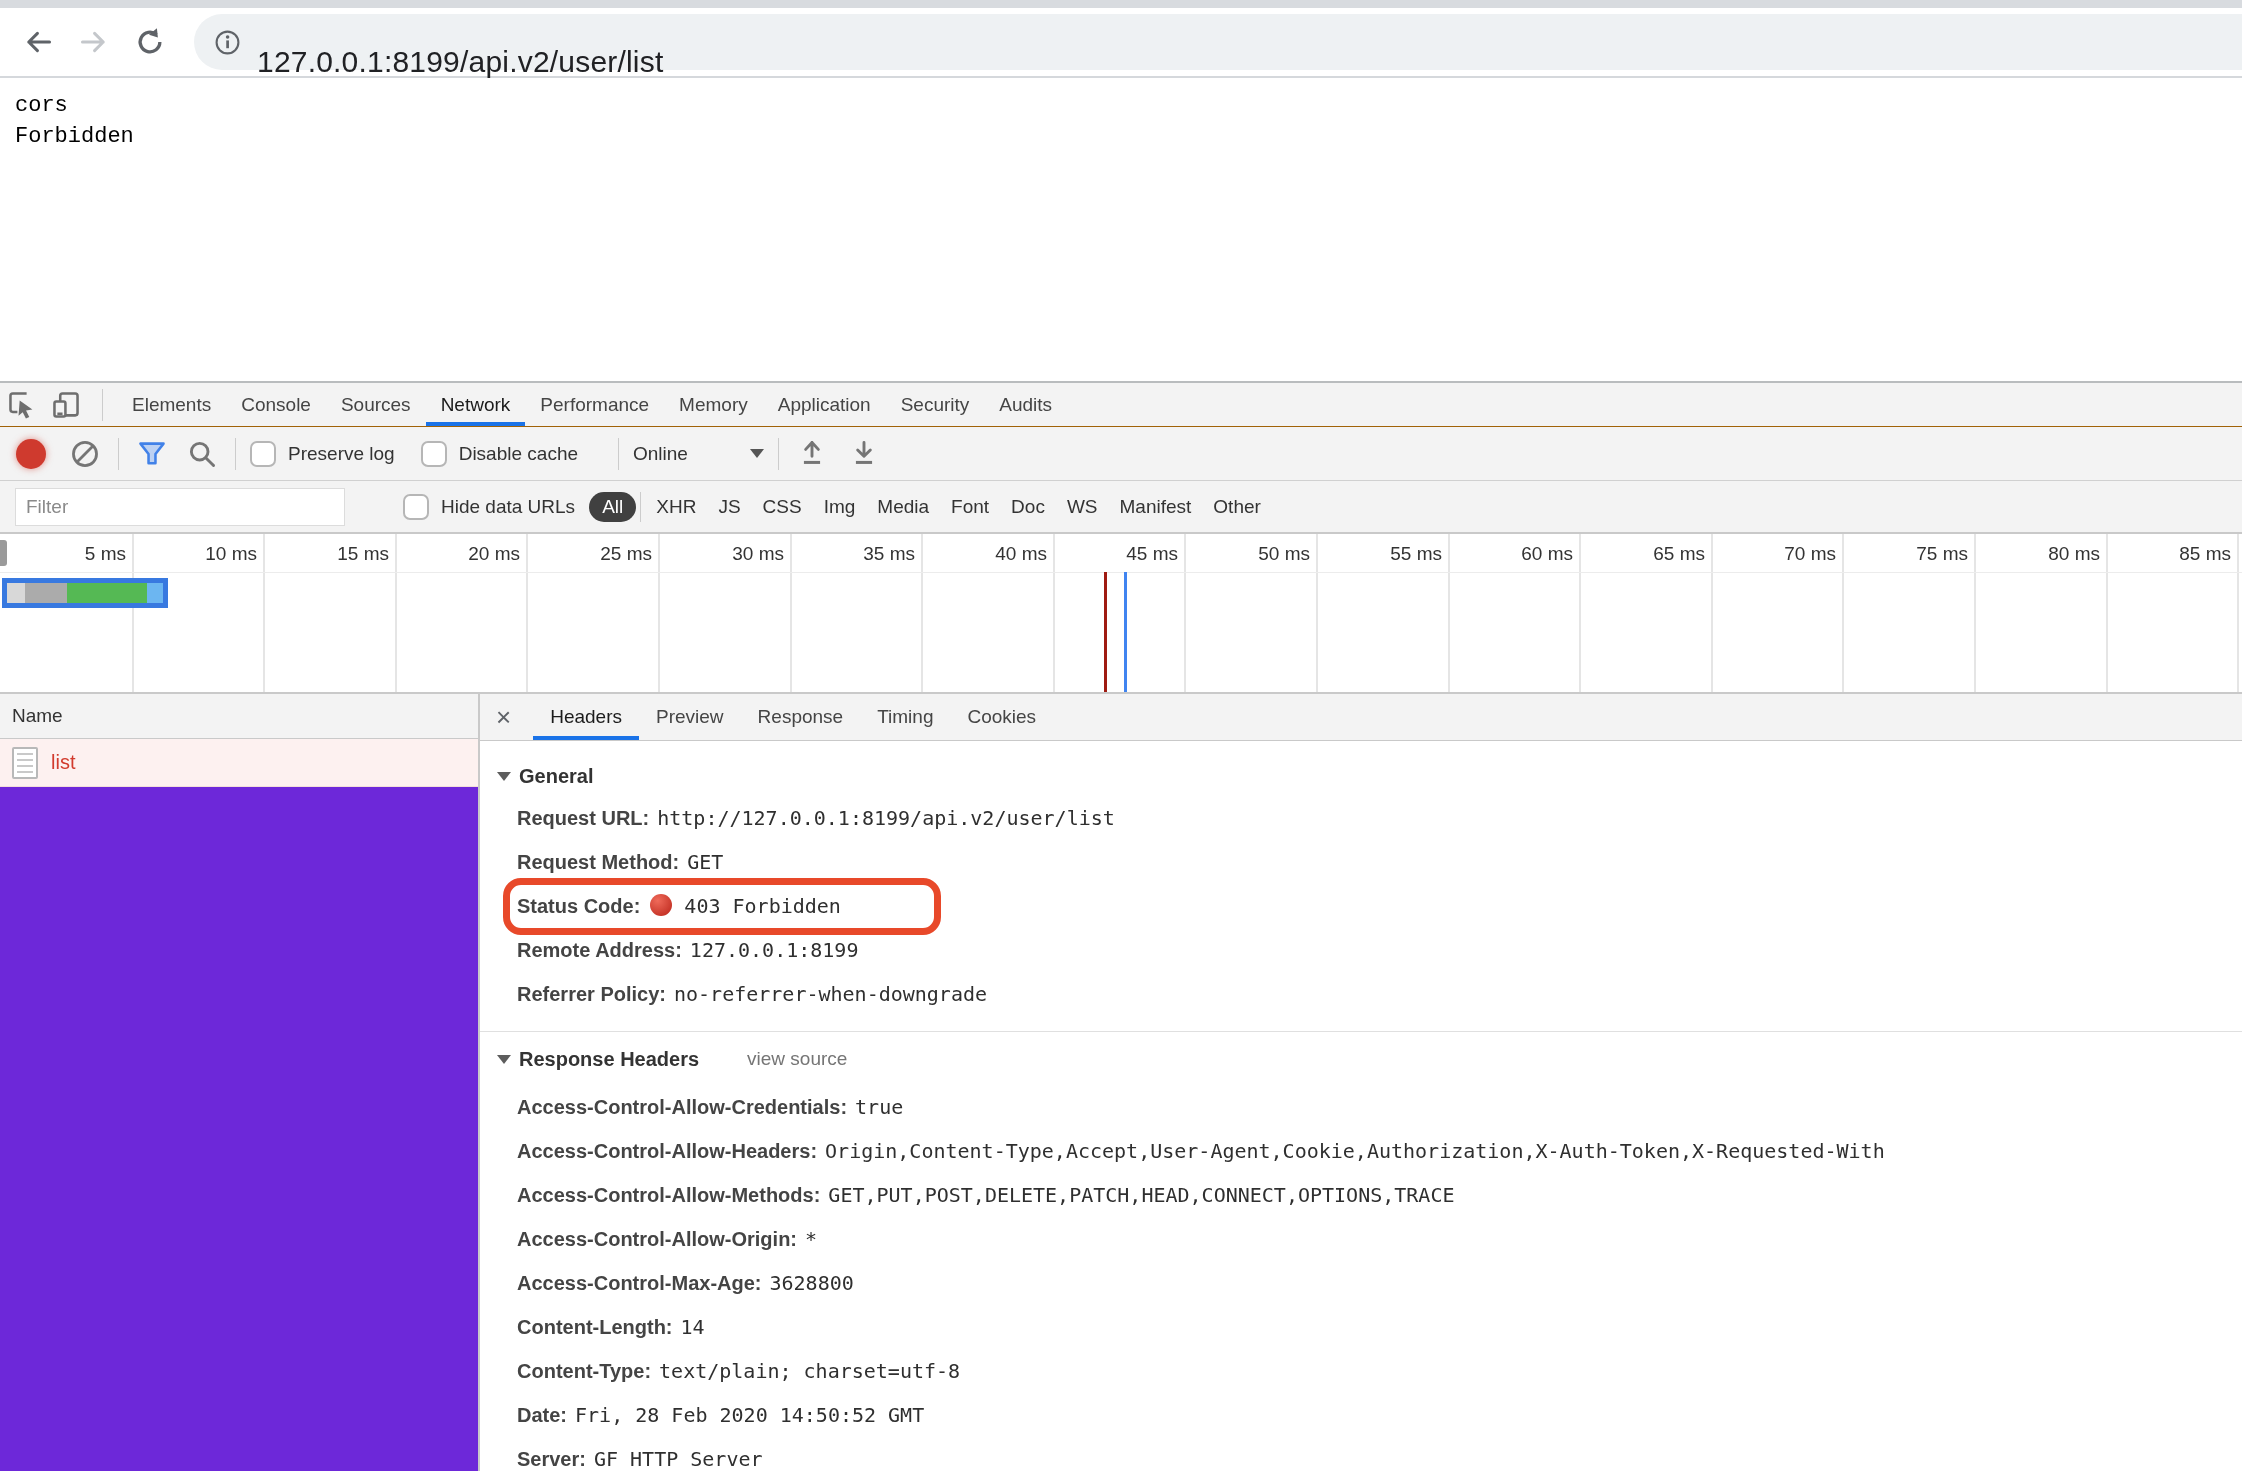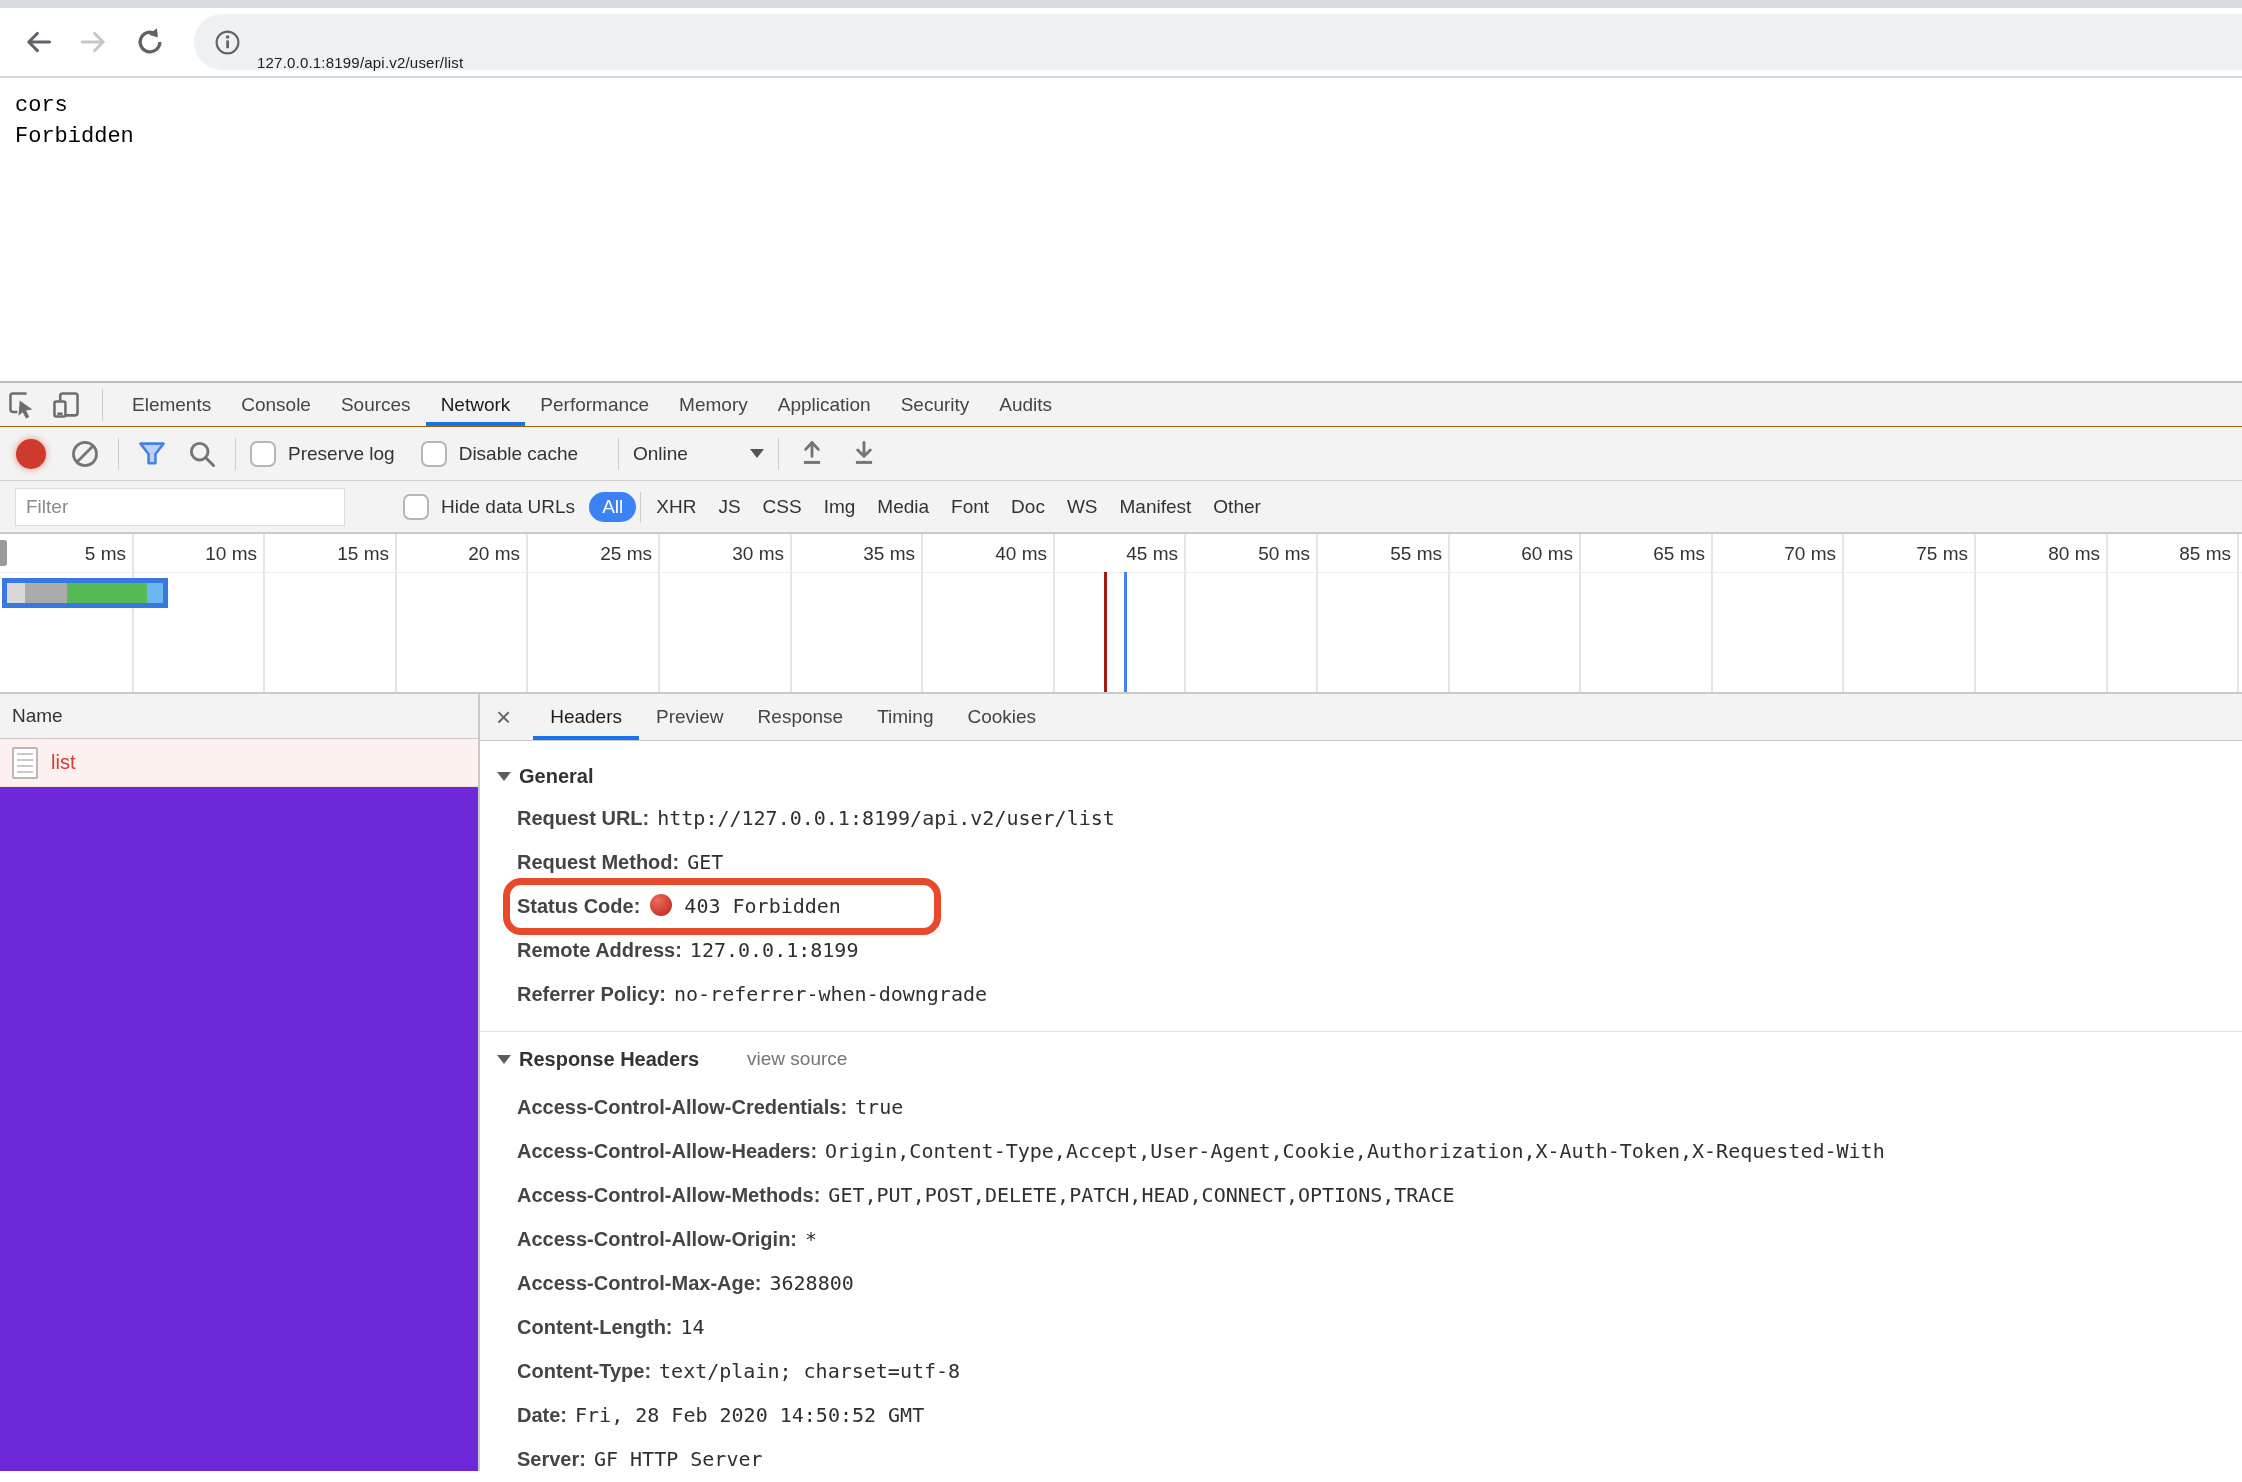--- a/index.html
+++ b/index.html
@@ -9,21 +9,21 @@
   
   .win-strip { height:8px; background:#d8dbdf; }
   .browser-bar { height:70px; background:#fff; border-bottom:2px solid #d5d8dc;
                  display:flex; align-items:center; padding-left:16px; }
   .nav-btn { width:44px; height:44px; display:flex; align-items:center; justify-content:center;
              color:#5f6368; margin-right:12px; }
   .nav-btn.disabled { color:#c4c7cb; }
   .url-pill { flex:1; height:56px; background:#eef1f3; border-radius:28px 0 0 28px;
               display:flex; align-items:center; padding-left:20px; margin-left:10px; }
   .info-icon { color:#5f6368; margin-right:16px; display:flex; }
-  .url-text { font-size:15px; color:#202124; letter-spacing:.2px;margin-top:40px; }
+  .url-text { font-size:30px; color:#202124; letter-spacing:.2px;margin-top:40px; }
 
   
   .page-area { height:303px; background:#fff; padding:12px 0 0 15px; }
   .page-area .line { font-family:"Liberation Mono", monospace; font-size:22px; line-height:31px; color:#000; }
 
   
   .devtools { border-top:2px solid #b9bcbe; }
   .dt-row { background:#f3f3f3; display:flex; align-items:center; }
   .sep { width:1px; height:32px; background:#ccc; margin:0 14px; flex:0 0 auto; }
 
@@ -48,21 +48,21 @@
   .caret-down { width:0; height:0; border-left:7px solid transparent; border-right:7px solid transparent;
                 border-top:9px solid #555; margin-left:62px; }
 
   
   .dt-filterbar { height:53px; border-bottom:2px solid #c9c9c9; padding-left:15px; }
   .filter-input { width:330px; height:38px; background:#fff; border:1px solid #dcdcdc;
                   font-size:19px; padding:0 10px; color:#333; outline:none;
                   font-family:"Liberation Sans", sans-serif; }
   .filter-input::placeholder { color:#8a8a8a; }
   .type-filter { font-size:19px; color:#333; padding:4px 11px; white-space:nowrap; }
-  .type-filter.selected { background:#3b82f6; color:#fff; border-radius:999px; padding:4px 13px; }
+  .type-filter.selected { background:#404040; color:#fff; border-radius:999px; padding:4px 13px; }
   .tf-sep { width:1px; height:30px; background:#ccc; margin:0 4px; }
 
   
   .overview { position:relative; height:160px; background:#fff; border-bottom:2px solid #c9c9c9; overflow:hidden; }
   .gridline { position:absolute; top:0; bottom:0; width:2px; background:#e5e5e5; }
   .tick-label { position:absolute; top:9px; width:124px; text-align:right; font-size:19px; color:#333; }
   .ov-header-line { position:absolute; left:0; right:0; top:38px; height:1px; background:#ececec; }
   .ov-notch { position:absolute; left:0; top:6px; width:7px; height:26px; background:#9a9a9a; border-radius:0 3px 3px 0; }
   .wf-bar { position:absolute; left:2px; top:44px; width:166px; height:30px;
             border:5px solid #3879e0; background:#3879e0; display:flex; }

